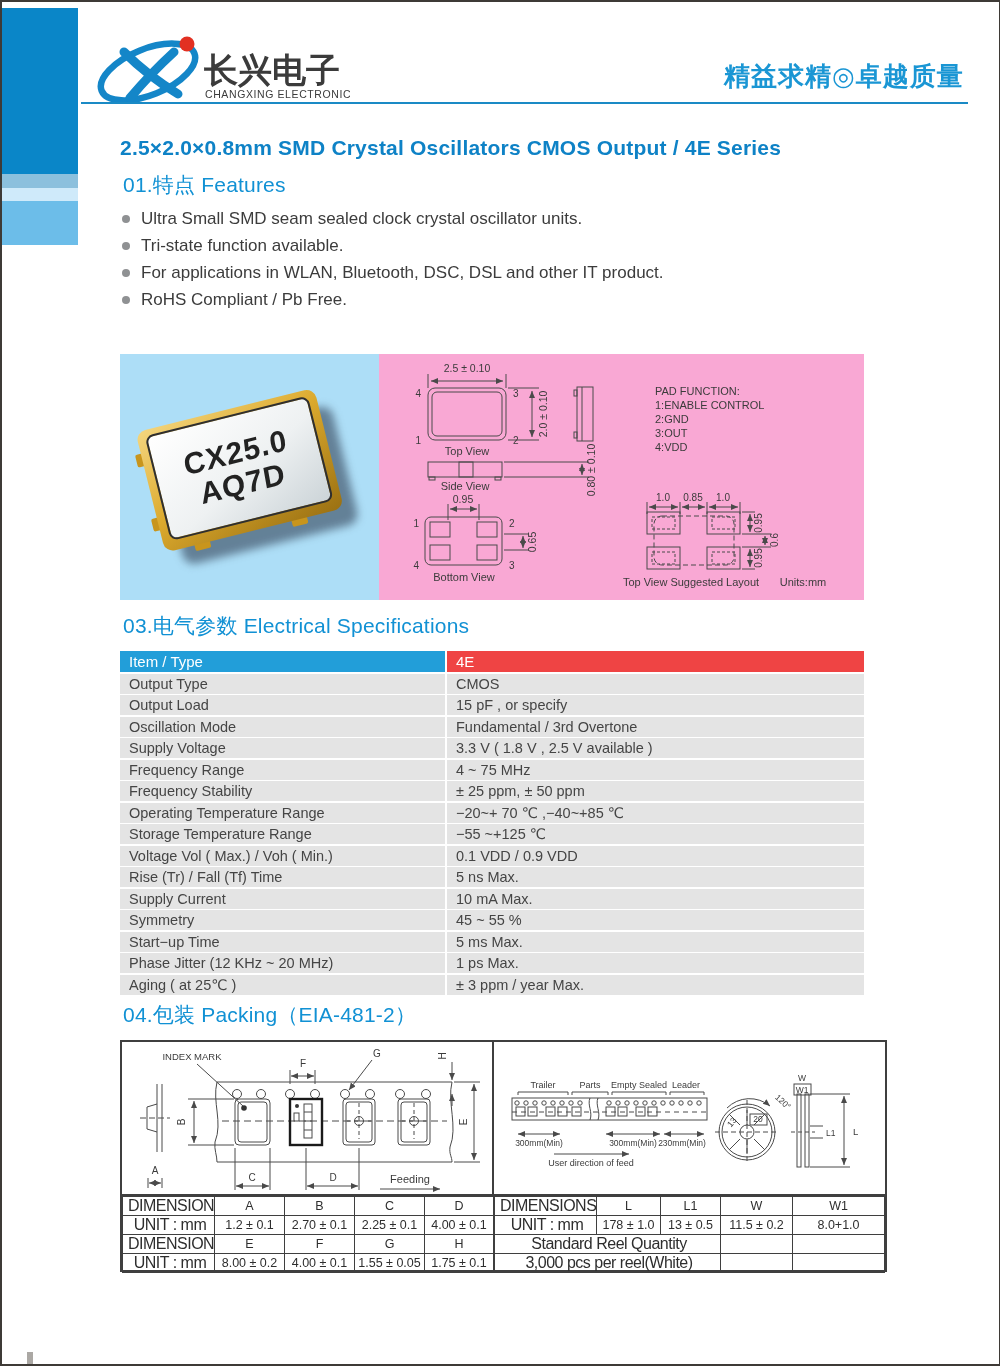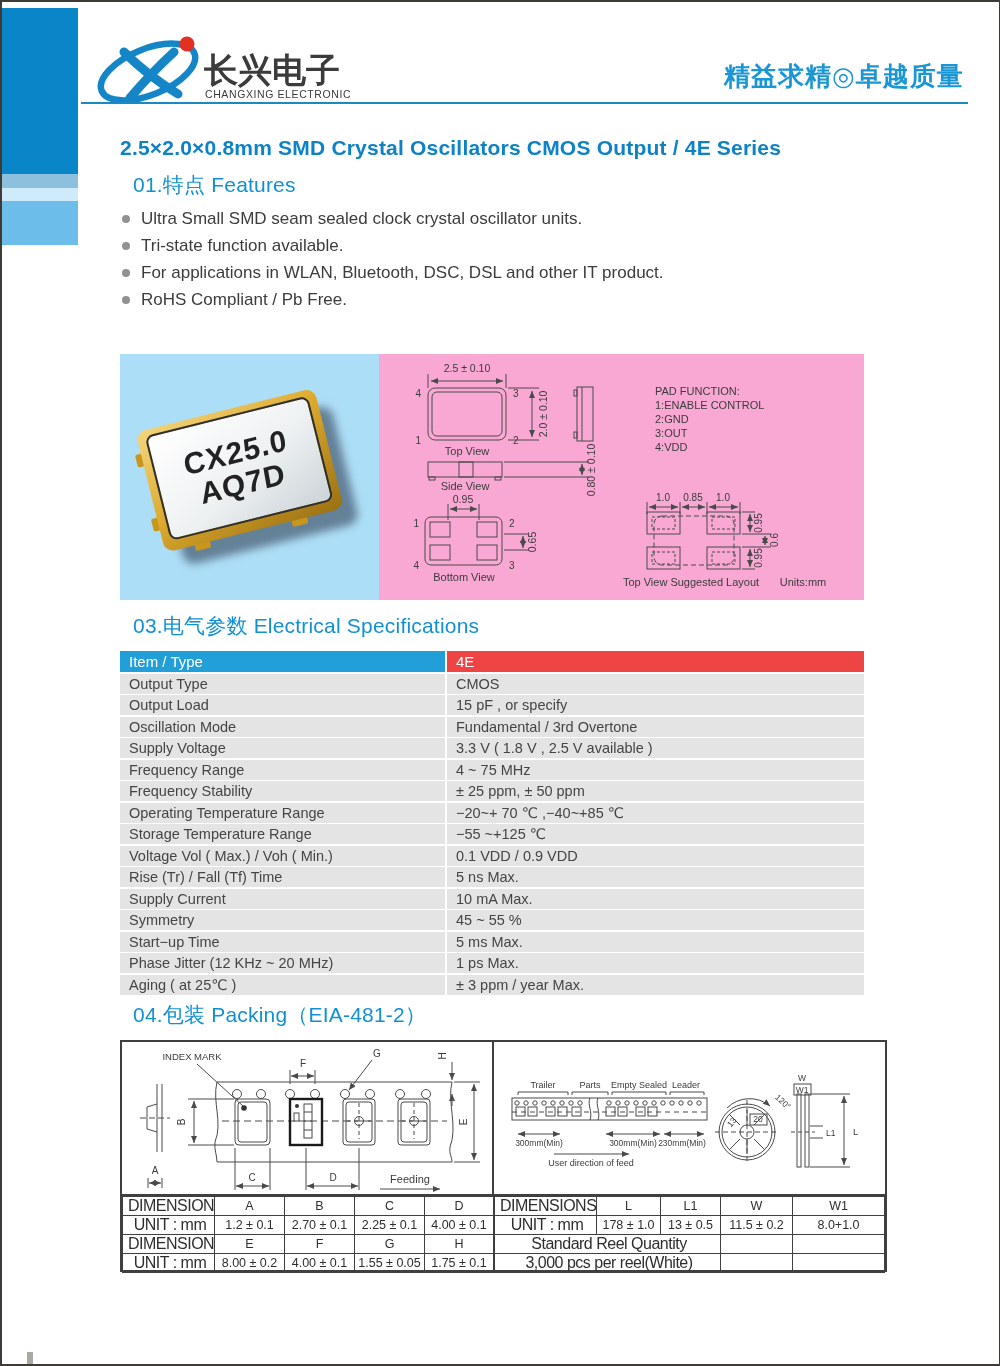--- a/index.html
+++ b/index.html
@@ -14,21 +14,21 @@
   .sb1 { top:6px;  width:76px; height:166px; background:#0a86c8; }
   .sb2 { top:172px; width:76px; height:14px;  background:#8cc0dd; }
   .sb3 { top:186px; width:76px; height:13px;  background:#cfeafa; }
   .sb4 { top:199px; width:76px; height:44px;  background:#6cbde9; }
 
   .hdr-line { position:absolute; left:79px; top:100px; width:887px; height:2px; background:#1a8ac5; }
   .logo-svg { position:absolute; left:88px; top:28px; }
   .slogan { position:absolute; left:722px; top:57px; font-size:26px; font-weight:bold; color:#1a96d4; letter-spacing:1px; }
 
   .doc-title { position:absolute; left:118px; top:134px; font-size:21px; font-weight:bold; color:#0e82c6; letter-spacing:0.2px; }
-  .sec-h { position:absolute; left:131px; font-size:21px; color:#1191d4; letter-spacing:0.2px; }
+  .sec-h { position:absolute; left:121px; font-size:21px; color:#1191d4; letter-spacing:0.2px; }
   .h01 { top:169px; } .h02 { top:310px; } .h03 { top:610px; } .h04 { top:999px; }
 
   .feat { position:absolute; left:120px; top:203px; list-style:none; }
   .feat li { display:flex; align-items:center; height:27px; font-size:17px; color:#3c3c3c; }
   .dot { width:8px; height:8px; border-radius:50%; background:#8f9193; margin-right:11px; flex:0 0 auto; }
 
   
   .fig { position:absolute; left:118px; top:352px; width:744px; height:246px; display:flex; }
   .fig-blue { width:259px; background:#addef7; position:relative; overflow:hidden; }
   .fig-gray { width:485px; background:#f9a8d4; position:relative;text-align:right; }

